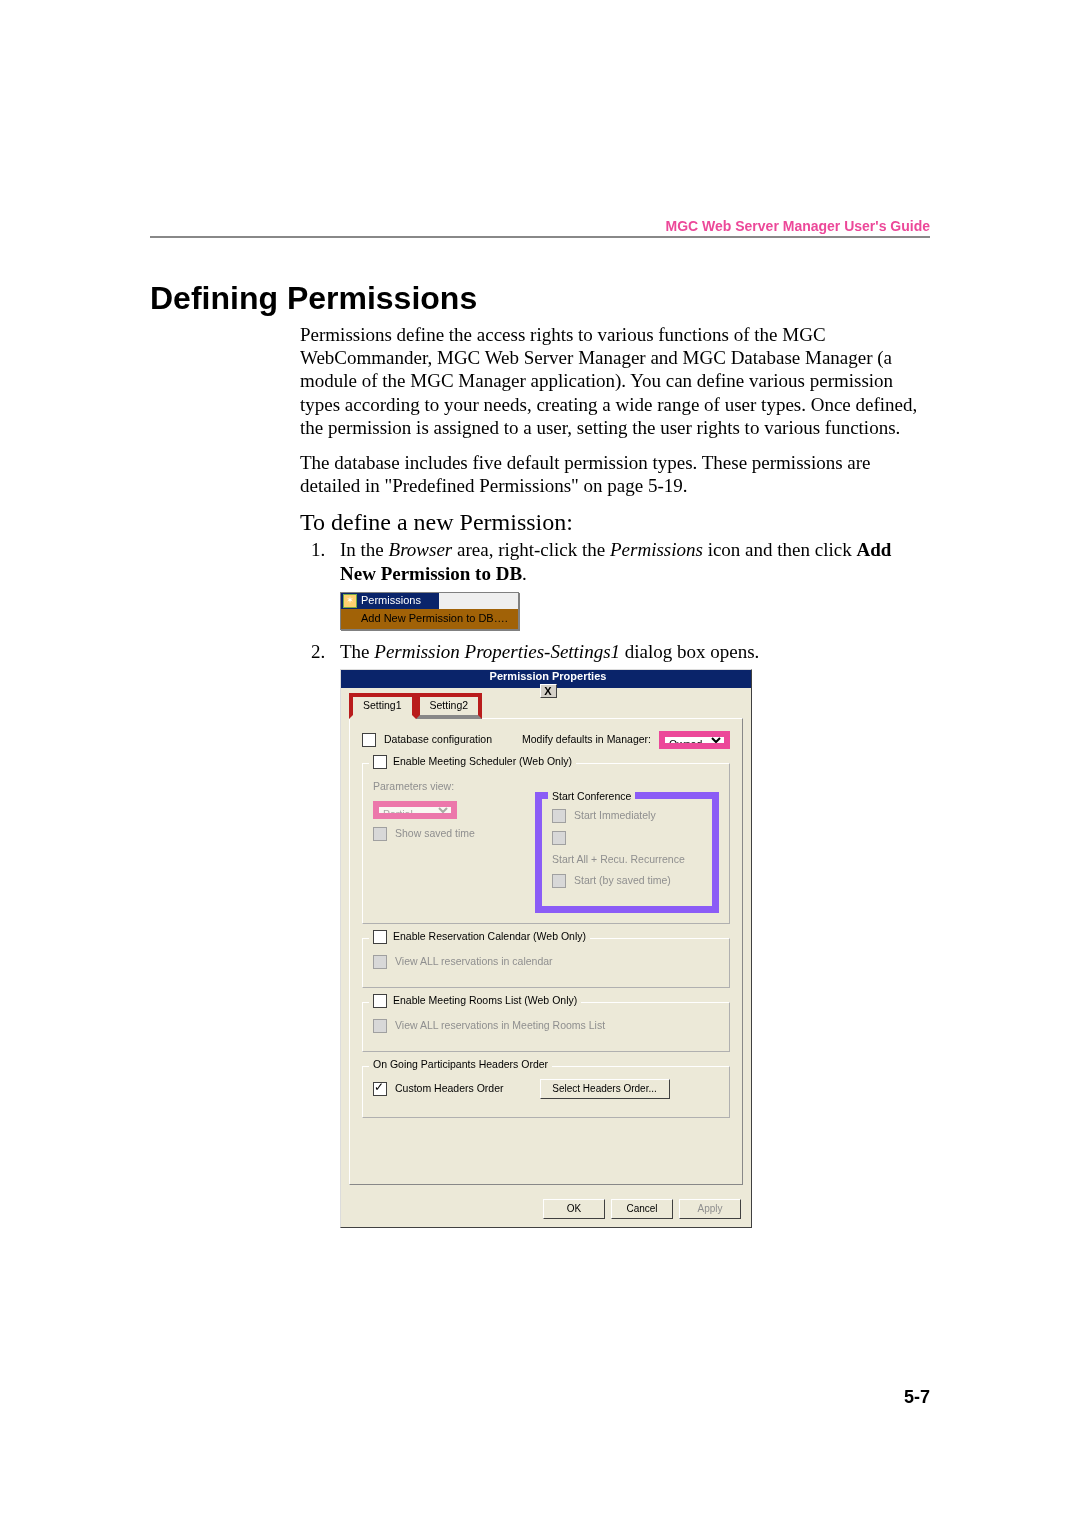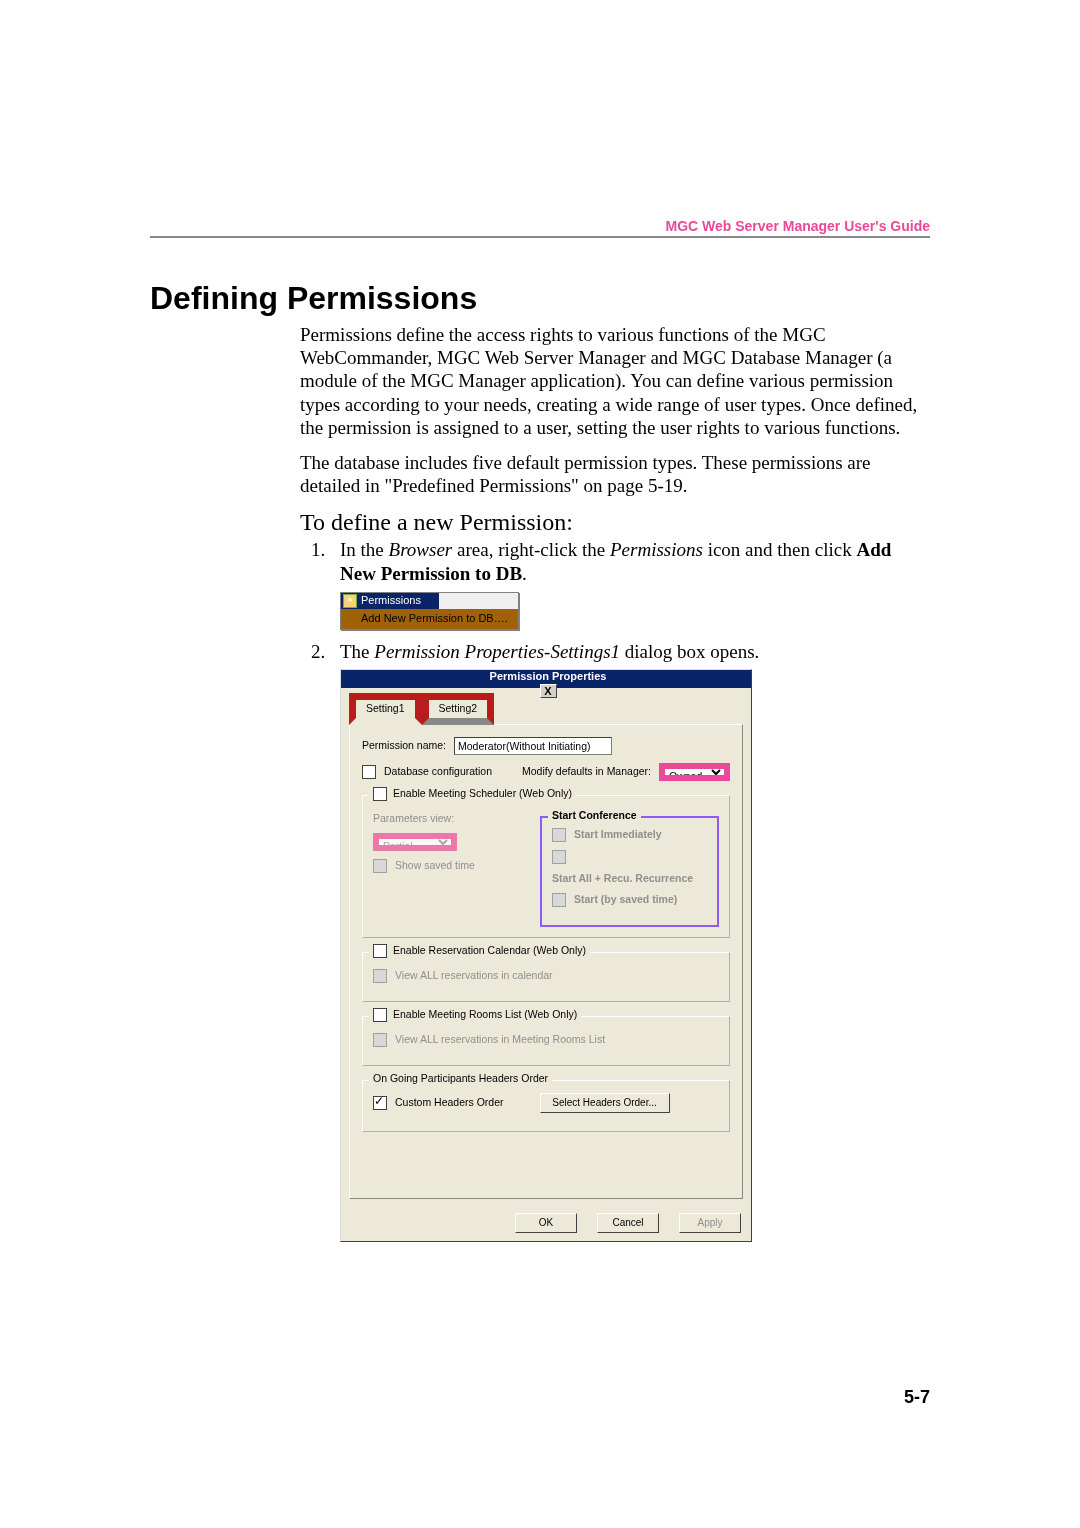--- a/index.html
+++ b/index.html
@@ -150,21 +150,21 @@
   }
   .tabs {
     display: flex;
     position: relative;
     top: 1px;
     gap: 0;
     font-size: 10.5px;
   }
   .tab {
     padding: 2px 10px;
-    border: 7px solid #b91c1c;
+    border: 4px solid #b91c1c;
     background: #ece9d8;
   }
   .tab.active {
     border-bottom-color: #ece9d8;
     background: #ece9d8;
     position: relative;
     z-index: 2;
   }
   .tab.inactive {
     border-bottom-color: #888;
@@ -224,46 +224,45 @@
     top: -9px; left: 6px;
     background: #ece9d8;
     padding: 0 4px;
     display: flex;
     align-items: center;
     gap: 6px;
     font-size: 10.5px;
   }
   .disabled-text { color: #8f8f8f; }
   .inner-group {
-    border: 2px solid #8b5cf6;
+    border: 7px solid #8b5cf6;
     padding: 10px;
     position: relative;
-    margin-top: 4px;
-    font-weight: bold;
+    margin-top: 12px;
   }
   .inner-group .legend-row {
     position: absolute; top: -9px; left: 6px;
     background: #ece9d8; padding: 0 4px;
     font-size: 10.5px;
   }
   .win-button {
     font-family: Tahoma, Arial, sans-serif;
     font-size: 10px;
     background: #ece9d8;
     border: 1px solid #404040;
     border-top-color:#fff; border-left-color:#fff;
     height: 20px;
     padding: 0 8px;
     min-width: 62px;
   }
   .win-button.disabled { color:#8f8f8f; }
   .dlg-buttons {
     display: flex;
     justify-content: flex-end;
-    gap: 20px;
+    gap: 6px;
     padding: 6px 10px 8px;
   }
 
   .page-number {
     position: absolute;
     bottom: 120px;
     right: 150px;
     font-family: Arial, Helvetica, sans-serif;
     font-weight: bold;
     font-size: 18px;
@@ -312,24 +311,20 @@
               <span>X</span>
             </div>
           </div>
           <div class="dlg-body">
             <div class="tabs">
               <div class="tab active"><span>Setting1</span></div>
               <div class="tab inactive"><span>Setting2</span></div>
             </div>
             <div class="tabpanel">
 
-              <div class="row">
-                <label>Permission name:</label>
-                <input class="text-input" style="width: 150px;" value="Moderator(Without Initiating)">
-              </div>
 
               <div class="row">
                 <span class="checkbox"></span>
                 <label>Database configuration</label>
                 <span style="width:14px"></span>
                 <label>Modify defaults in Manager:</label>
                 <select class="win" style="flex:1">
                   <option>Owned</option>
                 </select>
               </div>

